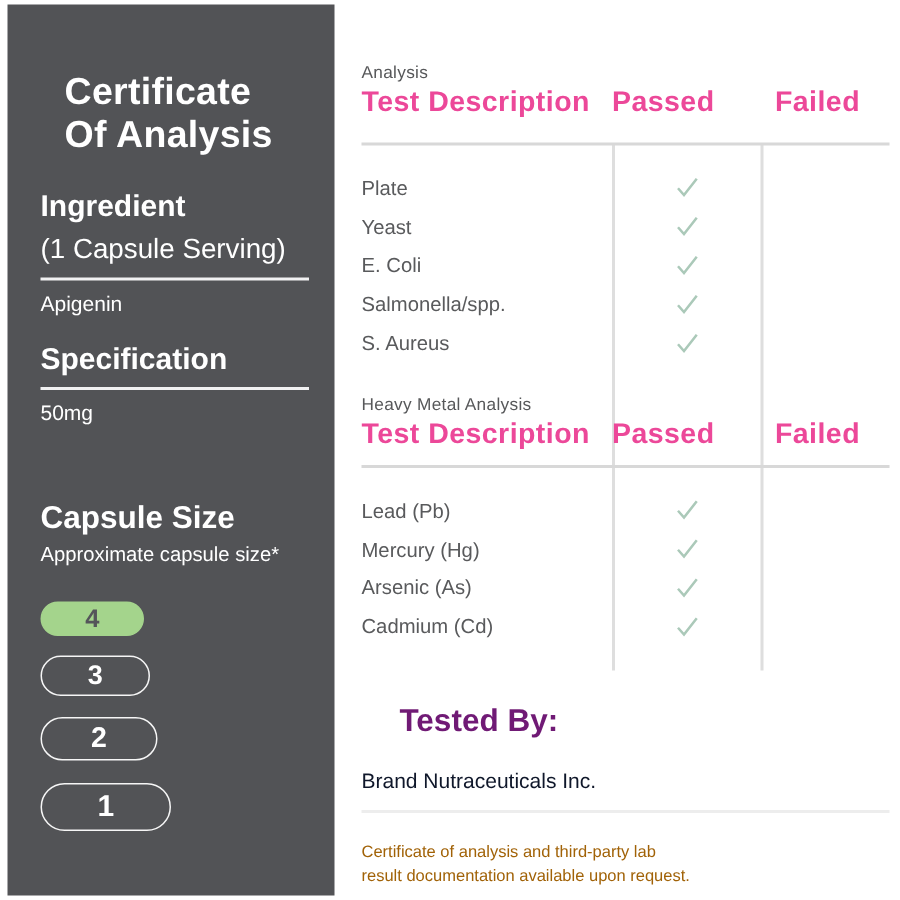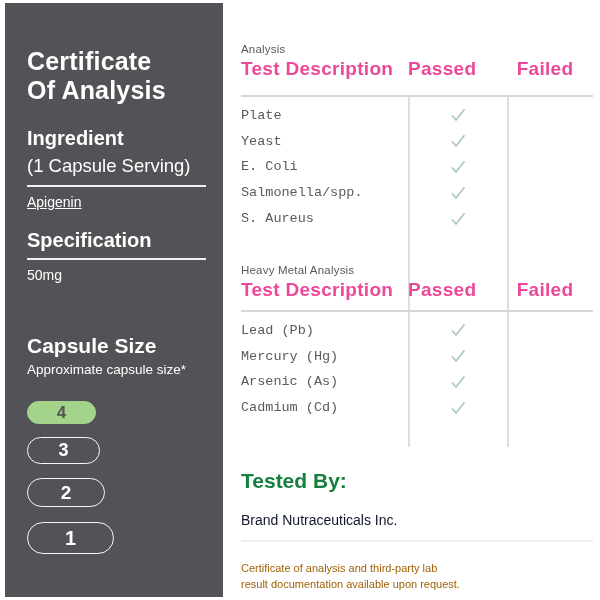--- a/index.html
+++ b/index.html
@@ -11,27 +11,27 @@
   }
   html,body{margin:0;padding:0;background:#ffffff;}
   body{
     width:600px;height:600px;position:relative;overflow:hidden;
     font-family:"Liberation Sans", sans-serif;color:var(--gray);
     -webkit-font-smoothing:antialiased;
   }
   
   .panel{position:absolute;left:5px;top:3px;width:218px;height:594px;background:var(--panel);color:#fff;}
   .panel .abs{position:absolute;left:22px;}
-  .p-title{top:44px;font-size:25px;font-weight:700;line-height:29px;letter-spacing:.2px;}
+  .p-title{top:44px;font-size:25px;font-weight:700;line-height:29px;letter-spacing:.2px;margin-left:16px;}
   .p-title span{display:block;}
   .p-ing-h{top:124px;font-size:20px;font-weight:700;}
   .p-ing-sub{top:152px;font-size:18.5px;font-weight:400;}
   .p-rule{width:179px;height:1.5px;background:rgba(255,255,255,.92);}
   .p-rule1{top:182px;}
-  .p-ing-val{top:191px;font-size:14px;text-decoration:underline;}
+  .p-ing-val{top:191px;font-size:14px;}
   .p-spec-h{top:226px;font-size:20px;font-weight:700;}
   .p-rule2{top:255px;}
   .p-spec-val{top:264px;font-size:14px;}
   .p-cap-h{top:331px;font-size:21px;font-weight:700;}
   .p-cap-note{top:359px;font-size:13.5px;}
   .pills{top:398px;display:flex;flex-direction:column;align-items:flex-start;}
   .pill{display:flex;align-items:center;justify-content:center;border-radius:999px;
         font-weight:700;color:#fff;border:1.5px solid rgba(255,255,255,.95);
         background:transparent;box-sizing:border-box;cursor:pointer;}
   .pill:nth-child(1){width:69px;height:23px;margin-bottom:13px;font-size:17px;}
@@ -45,28 +45,28 @@
   .v1{left:167px;} .v2{left:266px;}
   .tsec{position:absolute;left:0;width:352px;}
   .t1{top:42px;} .t2{top:263px;}
   .slabel{font-size:11.5px;line-height:14px;letter-spacing:.2px;}
   .thead{position:relative;font-size:19px;font-weight:700;line-height:26px;letter-spacing:.3px;color:#ec4899;}
   .h-passed{position:absolute;top:0;left:167px;width:99px;text-align:left;}
   .h-failed{position:absolute;top:0;left:266px;width:76px;text-align:center;}
   .trule{height:1.5px;background:var(--line);}
   .t1 .trule{margin-top:13px;}
   .t2 .trule{margin-top:7px;}
-  .rows{margin-top:6px;font-family:Liberation Mono, monospace;}
+  .rows{margin-top:16px;}
   .trow{display:flex;align-items:center;height:25.8px;}
   .tcell{display:flex;align-items:center;}
   .tcell.test{width:167px;font-size:13.5px;color:#595A5C;}
   .tcell.passed{width:99px;justify-content:center;}
   .tcell.failed{width:76px;justify-content:center;}
   .tested{position:absolute;left:0;top:469px;}
-  .tb-h{font-size:21px;font-weight:700;color:#15803d;}
+  .tb-h{font-size:21px;font-weight:700;color:#701a75;text-align:center;}
   .tb-v{margin-top:19px;font-size:14px;color:#0f172a;}
   .foot-rule{position:absolute;left:0;top:540px;width:352px;height:1.5px;background:#EDEDED;}
   .footnote{position:absolute;left:0;top:561px;font-size:11px;line-height:15.5px;color:#a16207;}
   .footnote span{display:block;}
 </style>
 </head>
 <body>
 
 <div class="panel">
   <div class="abs p-title">

